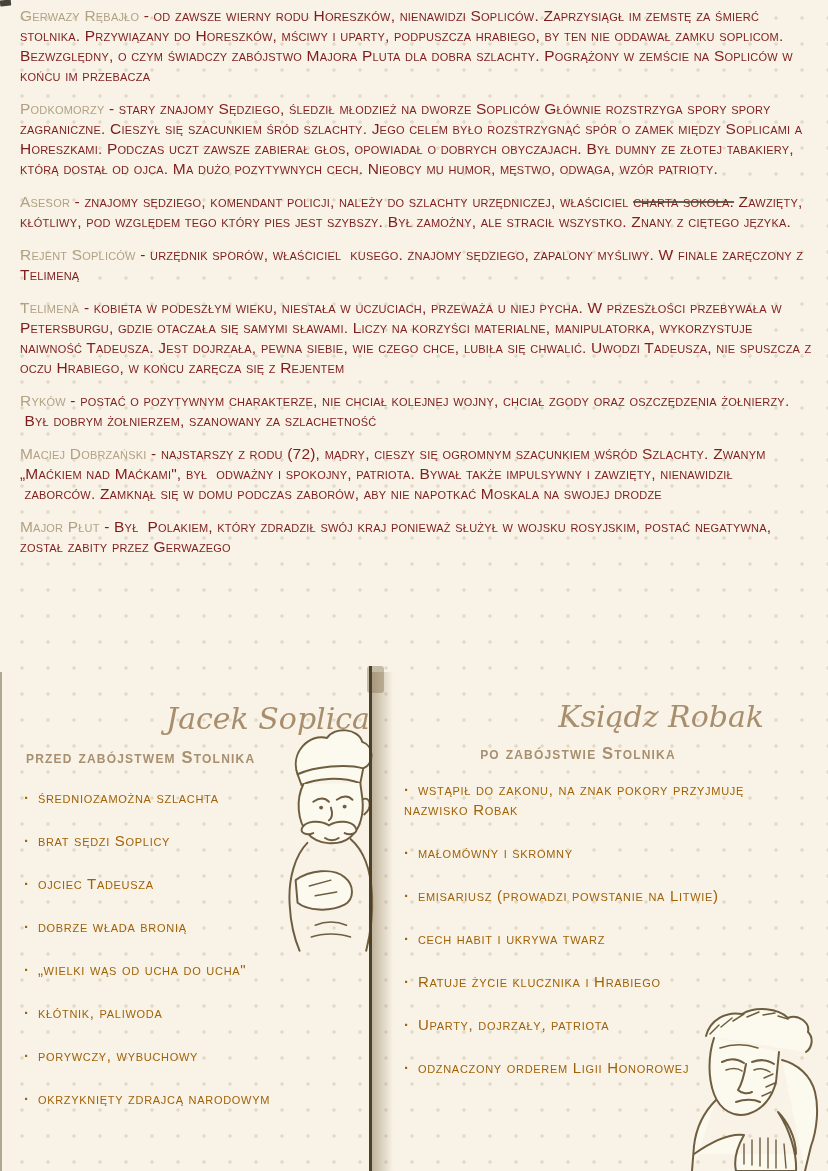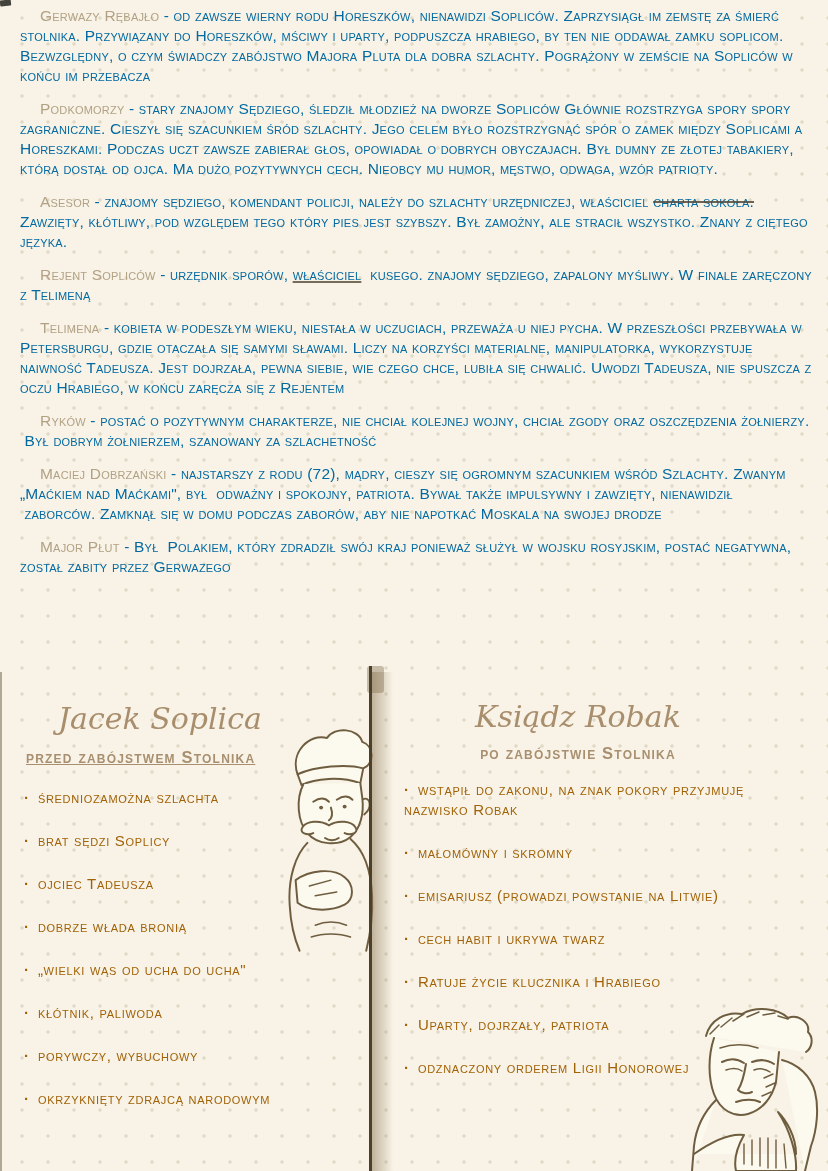--- a/index.html
+++ b/index.html
@@ -12,50 +12,50 @@
     color:#4f4839;
   }
   
   .notes{
     position:absolute;left:0;top:0;width:828px;box-sizing:border-box;
     padding:6px 16px 0 20px;
     font-variant:small-caps;
     font-size:15.5px;line-height:20px;letter-spacing:.2px;
   }
   .note{margin:0 0 13px 0;}
-  .note-name{color:#b2a184;margin-left:20px;}
-  .seg{color:#0369a1;}
+  .note-name{color:#b2a184;}
+  .seg{color:#7f1d1d;}
   .seg.strike{text-decoration:line-through;text-decoration-thickness:2px;text-decoration-color:rgba(84,74,58,.85);}
-  .seg.underline{text-decoration:underline;text-decoration-thickness:2px;text-decoration-color:rgba(84,74,58,.8);}
+  .seg.underline{text-decoration-thickness:2px;text-decoration-color:rgba(84,74,58,.8);}
   .corner-mark{position:absolute;left:0;top:0;width:11px;height:6px;background:#45433e;transform:rotate(-6deg);border-radius:1px;}
   
   .band{
     position:absolute;left:0;top:672px;width:828px;height:20px;
     background:linear-gradient(to bottom,
       #d8cbb2 0px,#d8cbb2 4px,
       #ab9c80 4px,#7px,
       #d2c5ab 7px,#d2c5ab 11px,
       #55492f 11px,#55492f 14.5px,
       #cabb9e 14.5px,#cabb9e 20px);
   }
   
   .book{position:absolute;left:0;top:692px;width:828px;height:479px;}
   .page{position:absolute;top:0;height:479px;box-sizing:border-box;}
   .page.left{left:0;width:370px;}
   .page.right{left:392px;width:436px;}
   .script-title{
     font-family:"DejaVu Serif", serif;font-style:italic;font-weight:500;
-    font-size:30px;line-height:38px;color:#a88e6c;margin:0;
+    font-size:30px;line-height:38px;color:#a88e6c;margin:0;text-align:right;
   }
   .left .script-title{margin:8px 0 0 58px;}
   .sub{
     font-variant:small-caps;font-weight:600;font-size:16.5px;line-height:22px;
     letter-spacing:1.2px;color:#a88f6f;margin:0;
   }
-  .left .sub{margin:8px 0 16px 26px;text-decoration:underline;}
+  .left .sub{margin:8px 0 16px 26px;}
   .right .hdr{width:372px;text-align:center;}
   .right .script-title{margin:6px 0 0 0;}
   .right .sub{margin:6px 0 0 0;}
   .traits{
     list-style:none;margin:0;padding:0;
     font-variant:small-caps;font-size:15px;line-height:20px;letter-spacing:.7px;
     color:#a16207;
   }
   .left .traits{margin:20px 0 0 24px;width:330px;}
   .right .traits{margin:16px 0 0 12px;width:392px;}

